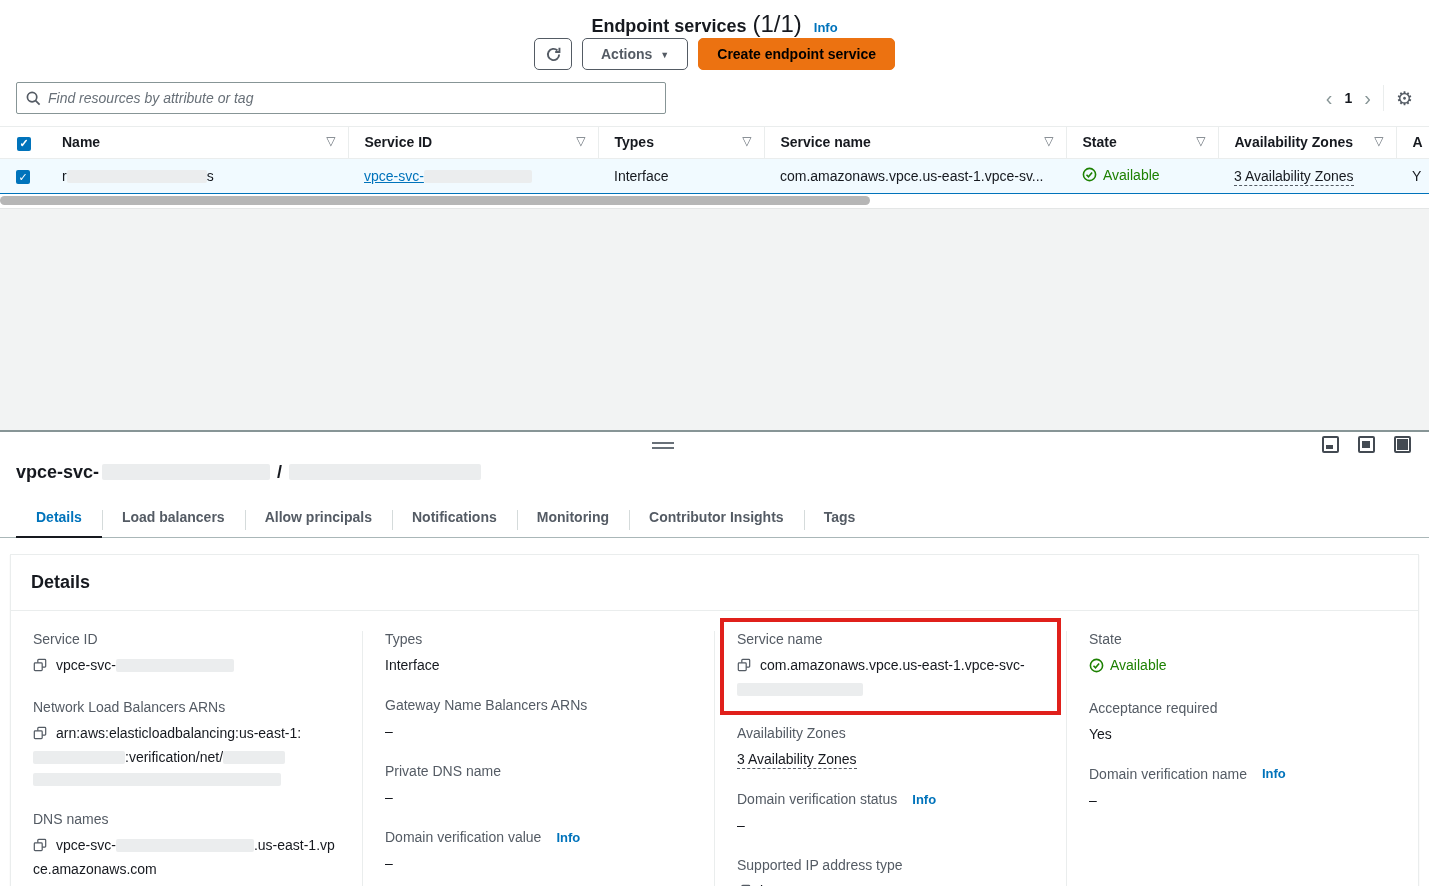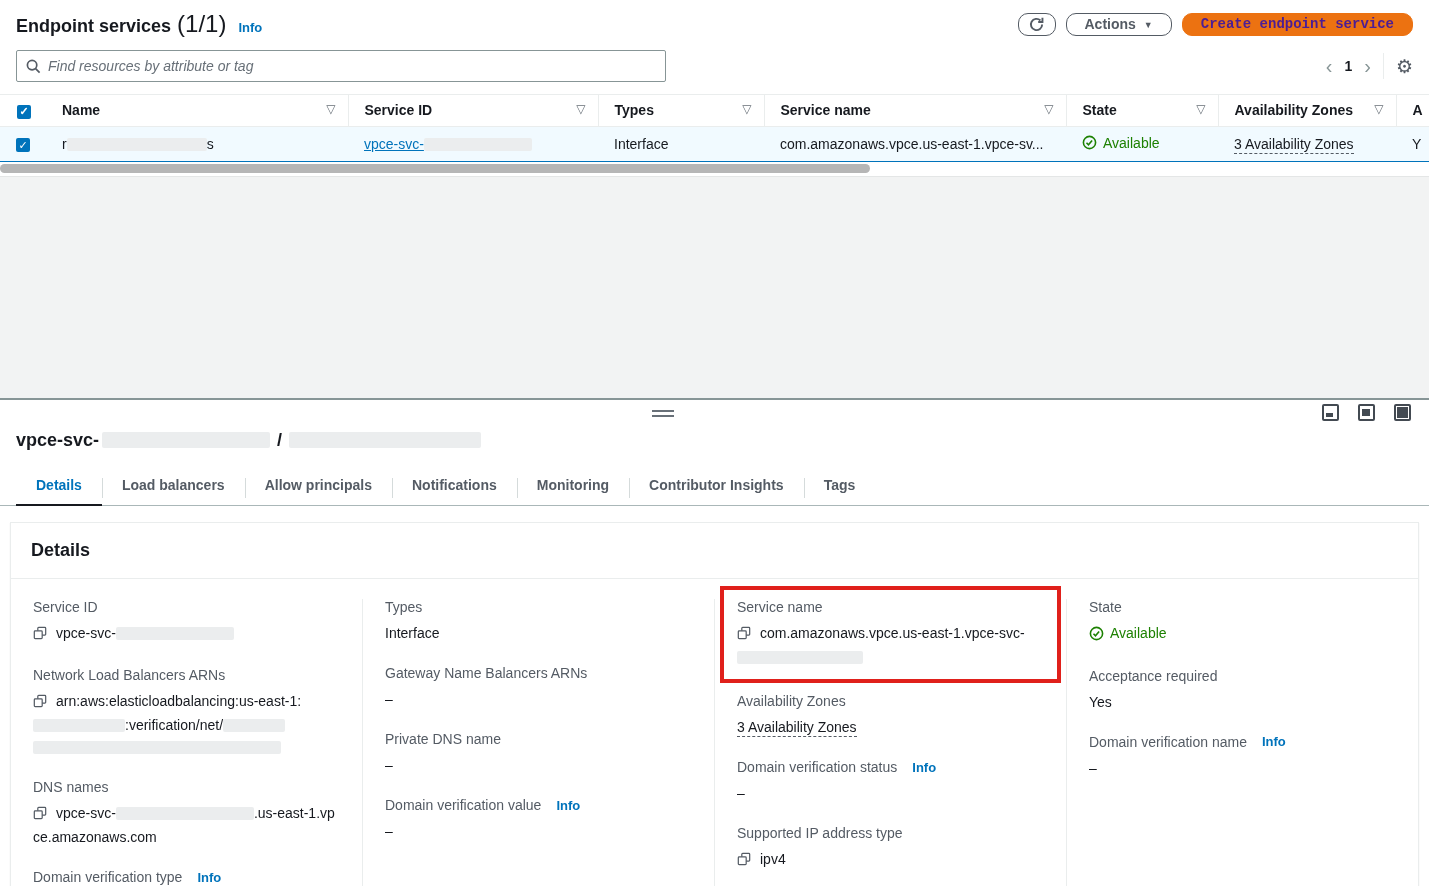--- a/index.html
+++ b/index.html
@@ -1,31 +1,31 @@
 <!DOCTYPE html>
 <html><head>
 <meta charset="utf-8">
 <style>
   * { margin:0; padding:0; box-sizing:border-box; }
   body { font-family:"Liberation Sans", sans-serif; color:#16191f; background:#fff; }
   .screen { width:1429px; height:886px; overflow:hidden; position:relative; background:#fff; }
 
   
   .top { padding:10px 16px 0 16px; background:#fff; }
-  .header-row { display:flex; justify-content:space-between; align-items:center; }
+  .header-row { display:flex; justify-content:space-between; align-items:center;flex-direction:column; }
   .title-group { display:flex; align-items:baseline; gap:6px; }
   .page-title { font-size:18px; font-weight:700; }
   .page-counter { font-size:24px; font-weight:400; color:#16191f; }
   .info-link { font-size:13px; font-weight:700; color:#0073bb; margin-left:6px; cursor:pointer; }
   .btn-group { display:flex; gap:10px; align-items:center; }
-  .btn { height:23px; border:1px solid #545b64; background:#fff; border-radius:10px;
+  .btn { height:32px; border:1px solid #545b64; background:#fff; border-radius:5px;
          font-family:inherit; font-weight:700; font-size:14px; color:#545b64;
          padding:0 18px; cursor:pointer; display:flex; align-items:center; gap:8px; }
   .btn-icon-only { width:38px; justify-content:center; padding:0; }
-  .btn-primary { background:#ec7211; border-color:#ec7211; color:#4c1d95;font-family:Liberation Mono, monospace; }
+  .btn-primary { background:#ec7211; border-color:#ec7211; color:#000000; }
   .caret { font-size:9px; position:relative; top:1px; }
 
   .search-row { display:flex; justify-content:space-between; align-items:center; margin-top:12px; padding-bottom:12px; }
   .search-box { width:650px; height:32px; border:1px solid #879596; border-radius:2px;
                 display:flex; align-items:center; padding:0 9px; gap:7px; background:#fff; }
   .search-box input { border:none; outline:none; flex:1; font-size:14px; font-family:inherit; background:transparent; color:#16191f; }
   .search-box input::placeholder { color:#687078; font-style:italic; opacity:1; }
   .pager { display:flex; align-items:center; gap:12px; }
   .chev { font-size:20px; color:#879596; line-height:1; cursor:pointer; background:none; border:none; font-family:inherit; }
   .page-num { font-size:14px; font-weight:700; color:#16191f; }

